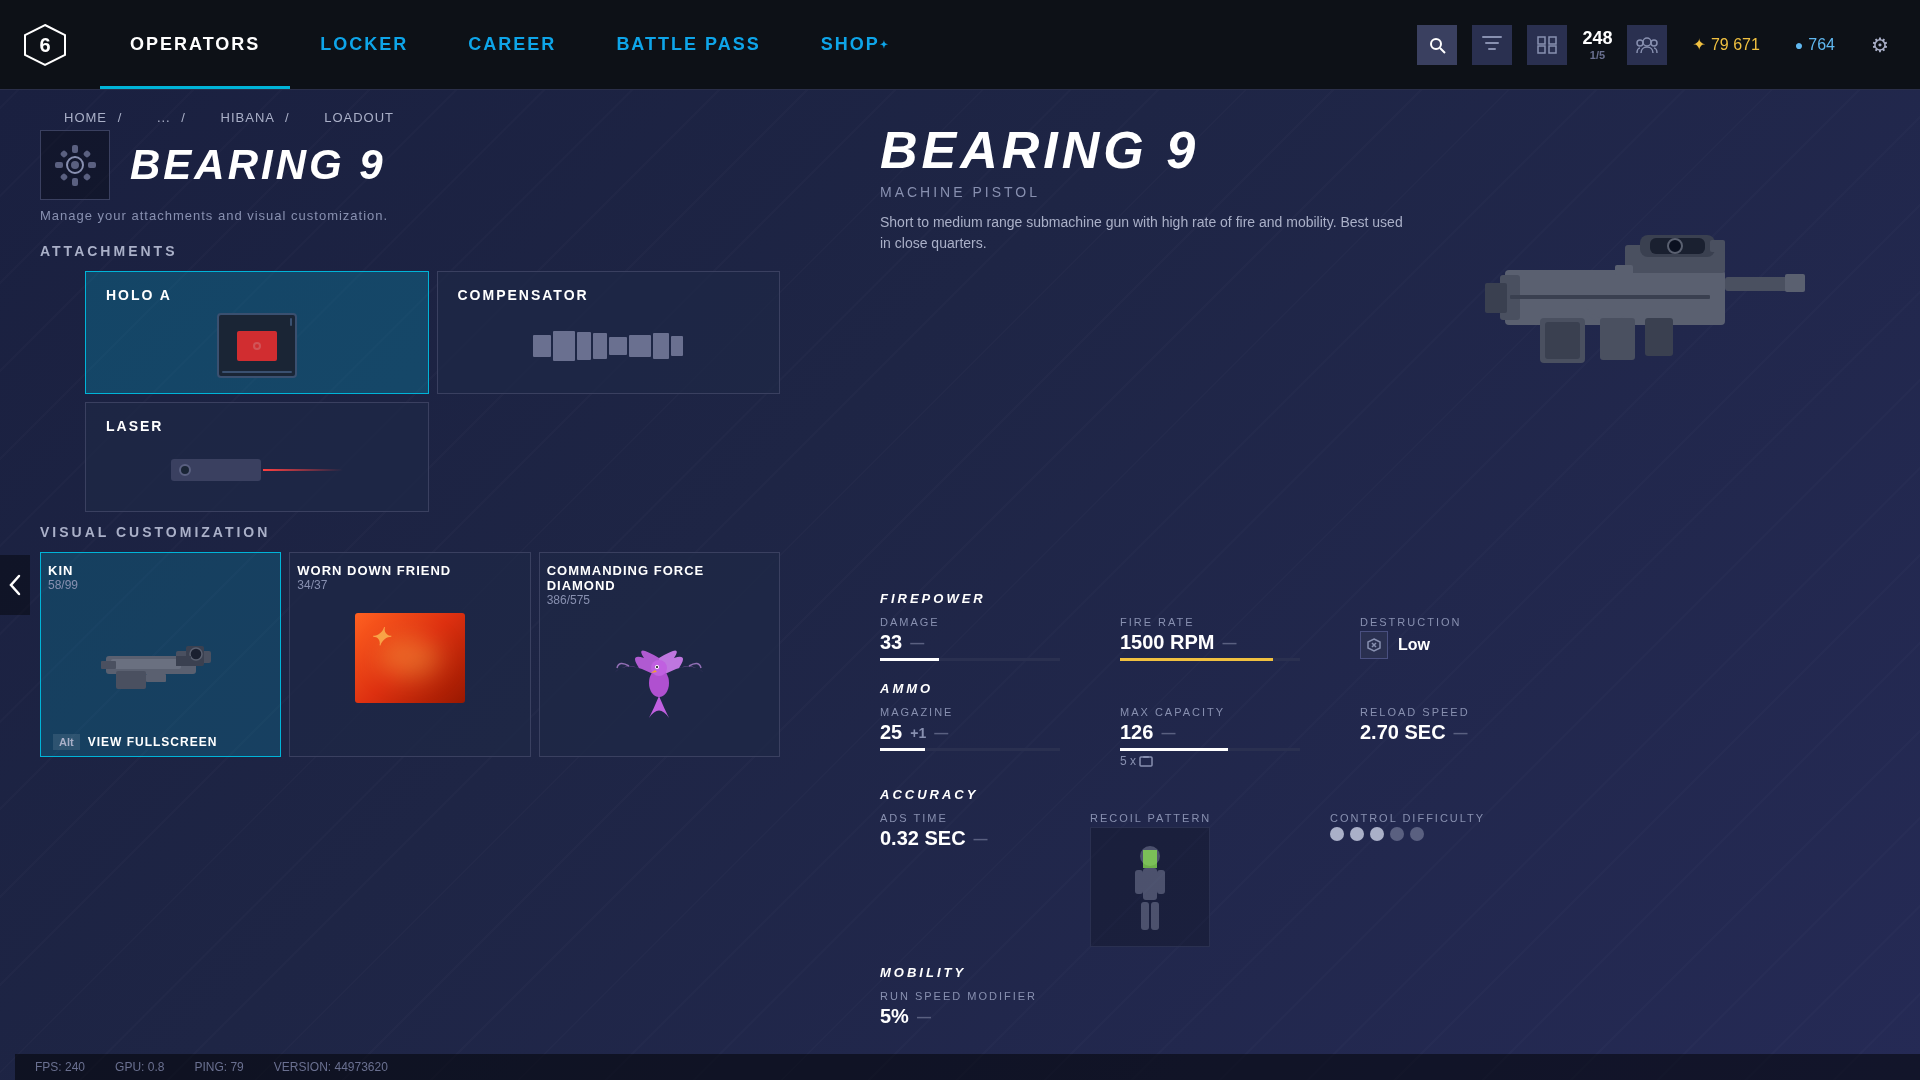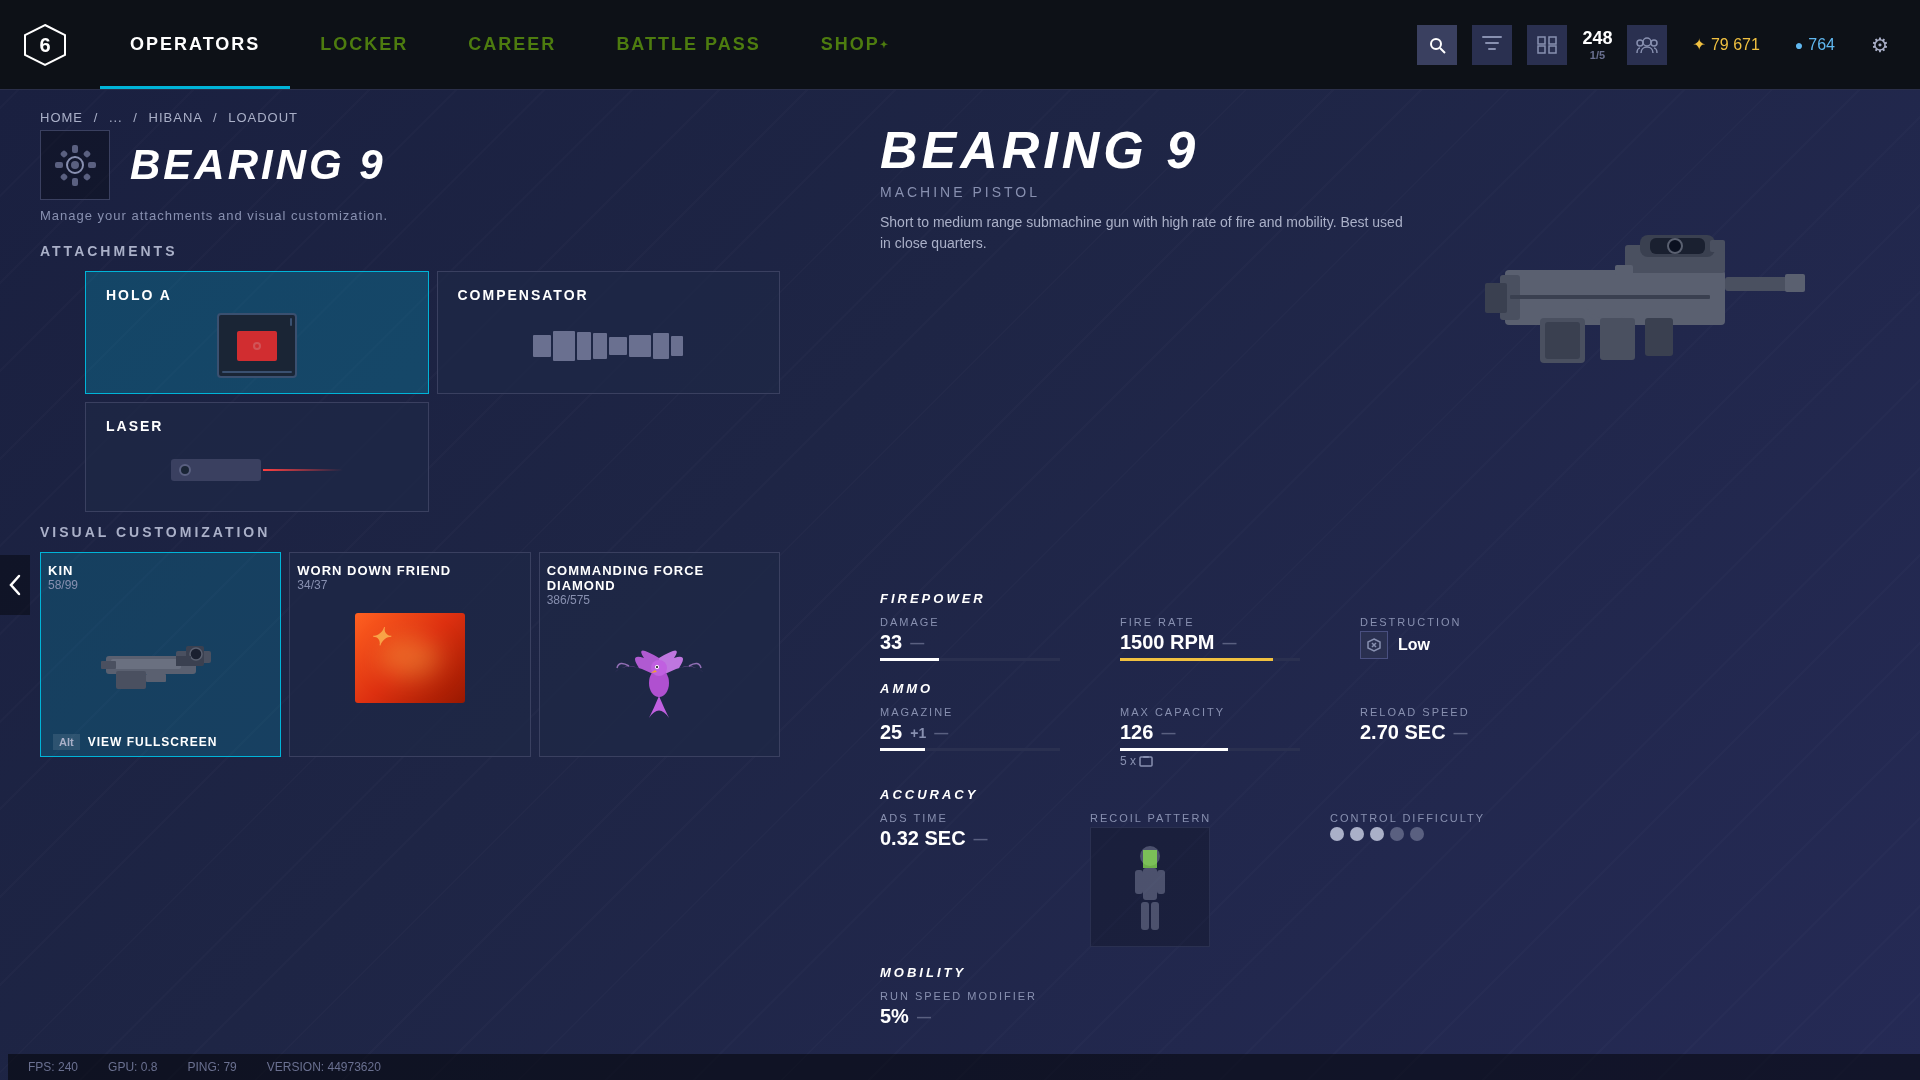--- a/index.html
+++ b/index.html
@@ -40,21 +40,21 @@
     }
     .nav-item {
       padding: 0 30px;
       height: 100%;
       display: flex;
       align-items: center;
       font-size: 18px;
       font-weight: 700;
       letter-spacing: 2px;
       text-transform: uppercase;
-      color: #4d7c0f;
+      color: #0ea5e9;
       cursor: pointer;
       position: relative;
       text-decoration: none;
     }
     .nav-item.active {
       color: #fff;
     }
     .nav-item.active::after {
       content: '';
       position: absolute;
@@ -157,21 +157,21 @@
       font-size: 20px;
     }
 
     .breadcrumb {
       font-size: 13px;
       color: #8890b0;
       letter-spacing: 1px;
       margin-bottom: 5px;
       text-transform: uppercase;
     }
-    .breadcrumb span { color: #aab0c8; }
+    .breadcrumb span { color: #aab0c8; margin-left: 24px; }
     .breadcrumb .separator { margin: 0 6px; }
 
     .weapon-header {
       display: flex;
       align-items: center;
       gap: 20px;
       margin-bottom: 8px;
     }
     .weapon-icon-box {
       width: 70px;
@@ -477,21 +477,21 @@
       height: 14px;
       border-radius: 50%;
       background: #5a6080;
     }
     .diff-dot.active { background: #aab0c8; }
 
     
     .footer-bar {
       position: absolute;
       bottom: 0;
-      left: 8px;
+      left: 15px;
       right: 0;
       background: rgba(0,0,0,0.5);
       padding: 6px 20px;
       display: flex;
       gap: 30px;
       font-size: 12px;
       color: #6a7090;
     }
 
     

